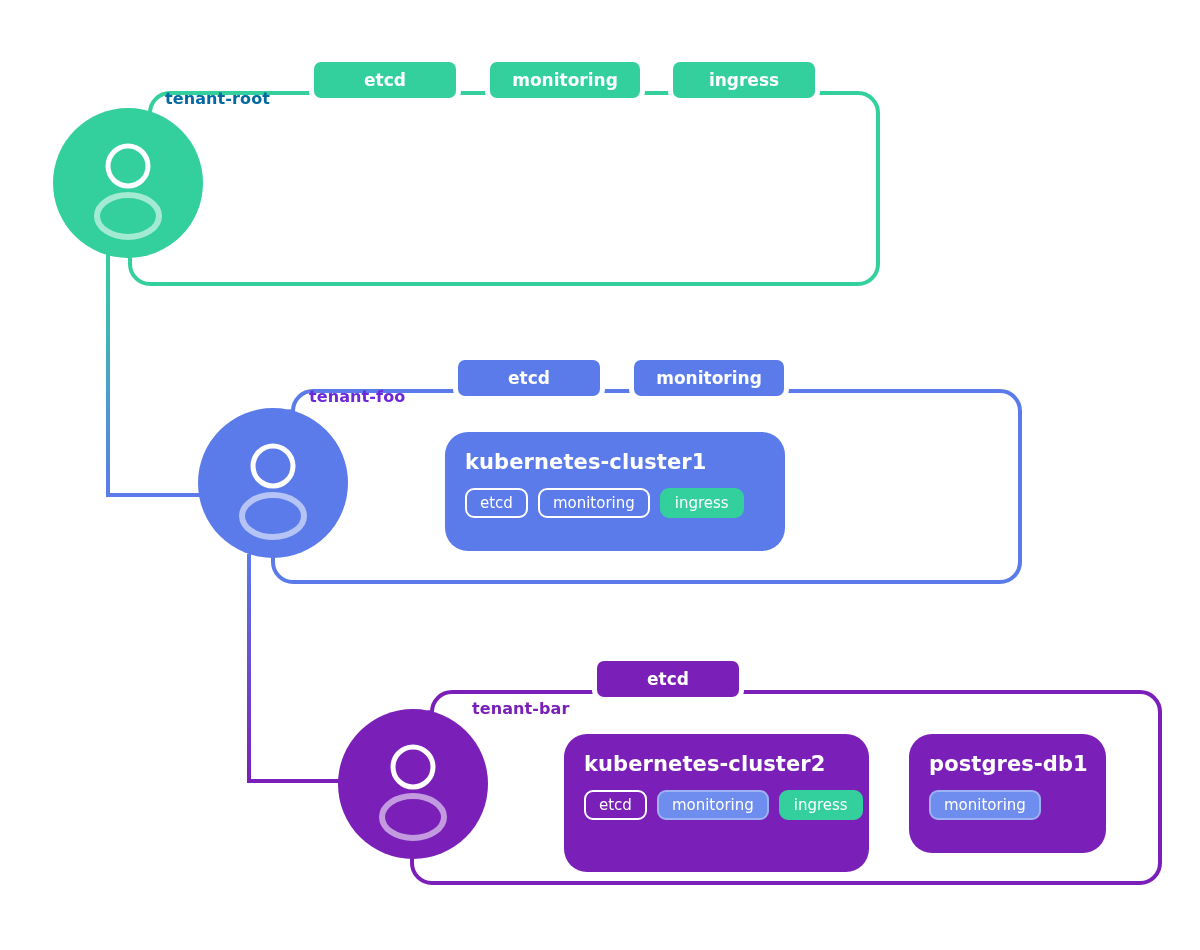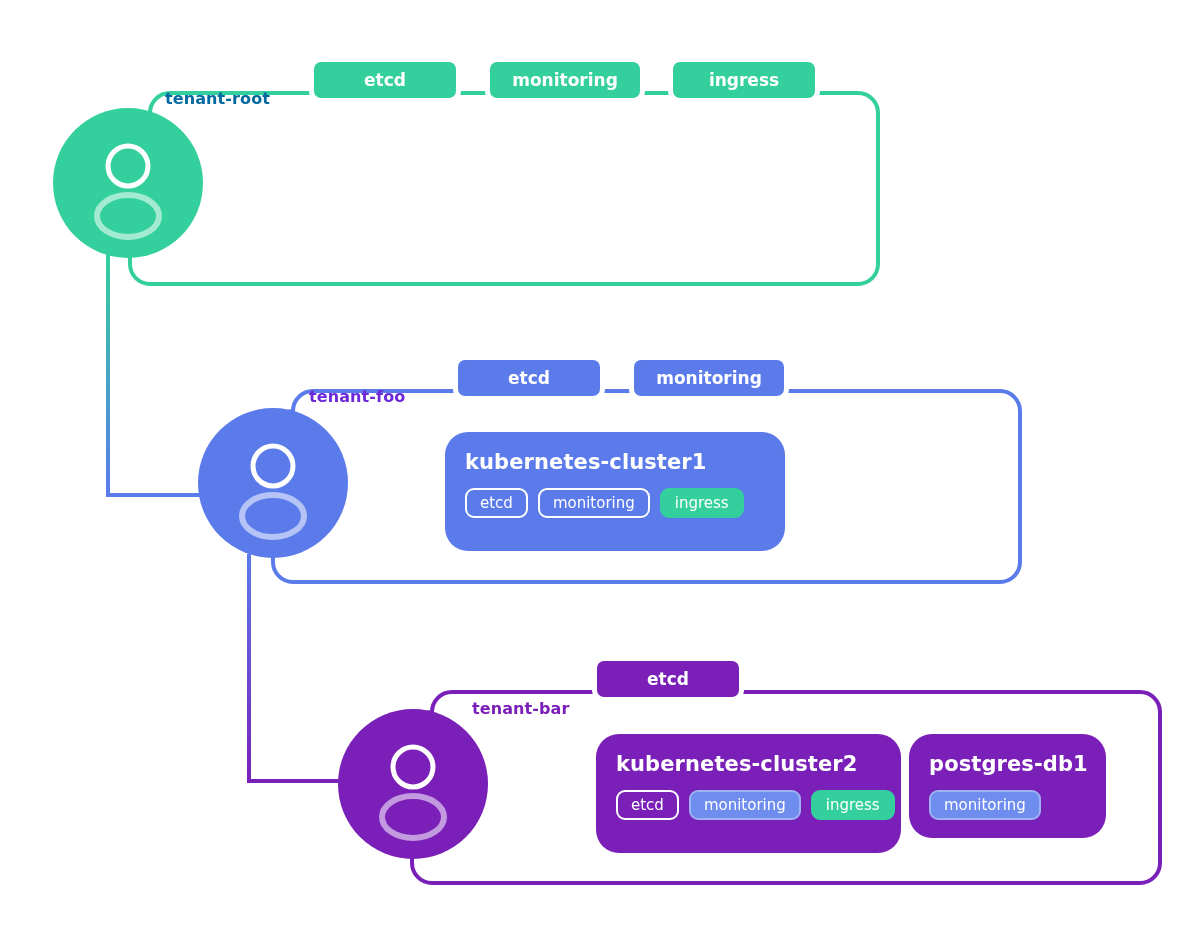--- a/index.html
+++ b/index.html
@@ -161,29 +161,29 @@
     <svg width="150" height="150" viewBox="0 0 150 150">
       <circle cx="75" cy="58" r="20" fill="none" stroke="#ffffff" stroke-width="5"></circle>
       <ellipse cx="75" cy="108" rx="31" ry="21" fill="none" stroke="#ffffff" stroke-opacity="0.55" stroke-width="6"></ellipse>
     </svg>
   </div>
 
   <div class="tenant-label purple" style="left:472px;top:688px;margin-top:11px;">tenant-bar</div>
 
   <div class="chip purple" style="left:592px;top:656px;width:152px;">etcd</div>
 
-  <div class="card purple" style="left:596px;top:734px;width:305px;height:119px;">
+  <div class="card purple" style="left:564px;top:734px;width:305px;height:138px;">
     <div class="card-title">kubernetes-cluster2</div>
     <div class="tag-row">
       <div class="tag outline">etcd</div>
       <div class="tag fill-blue">monitoring</div>
       <div class="tag fill-green">ingress</div>
     </div>
   </div>
 
-  <div class="card purple" style="left:909px;top:734px;width:197px;height:104px;">
+  <div class="card purple" style="left:909px;top:734px;width:197px;height:119px;">
     <div class="card-title">postgres-db1</div>
     <div class="tag-row">
       <div class="tag fill-blue">monitoring</div>
     </div>
   </div>
 
 </div>
 
 </body></html>

